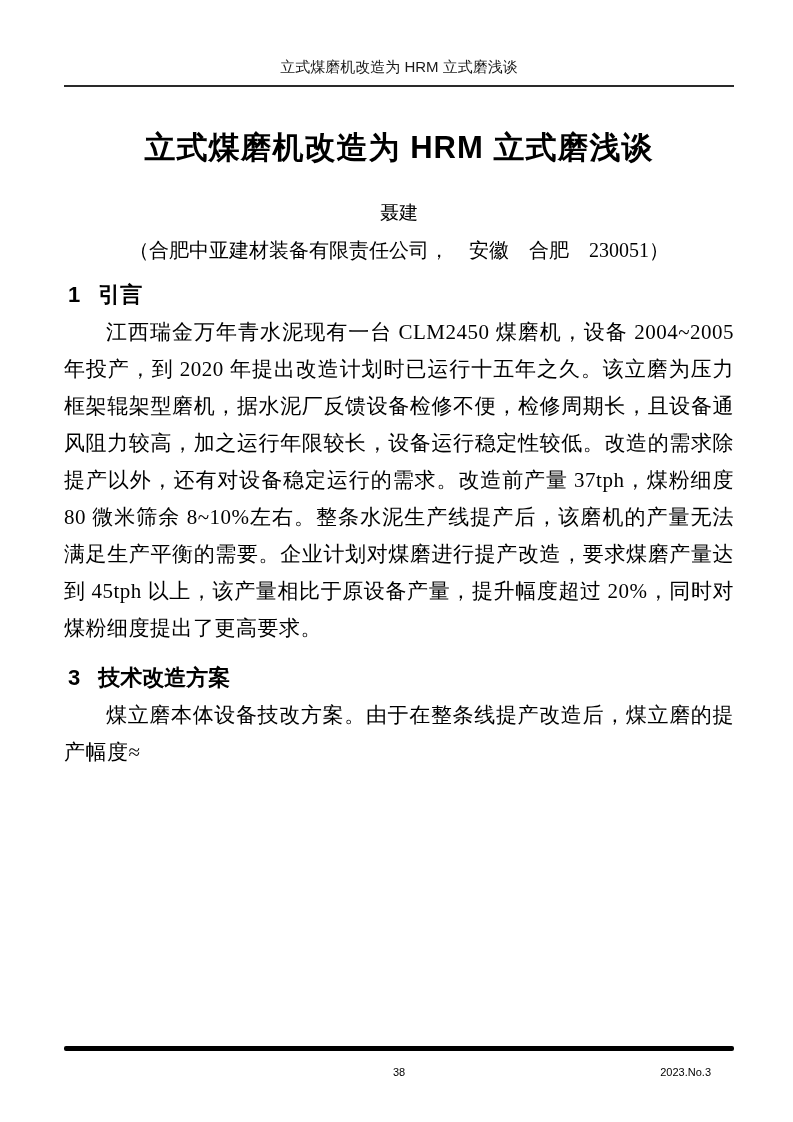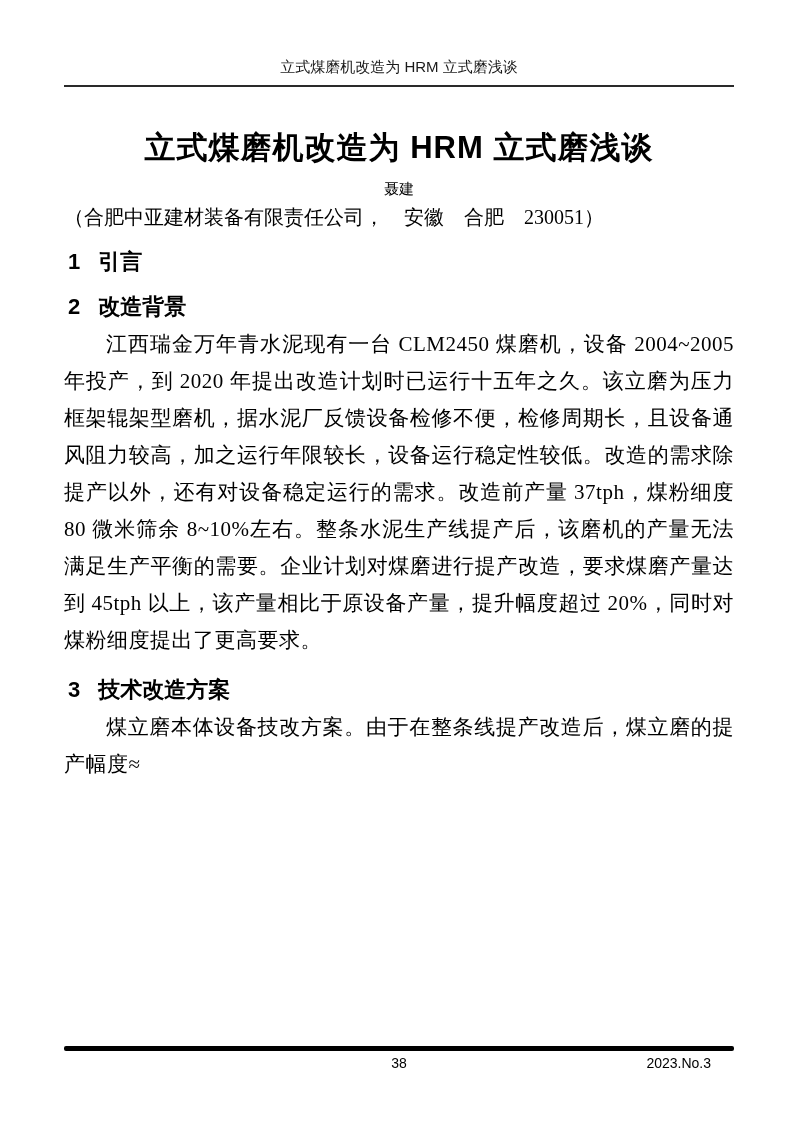--- a/index.html
+++ b/index.html
@@ -41,27 +41,28 @@
   .article-title {
     margin: 40px 0 0 0;
     text-align: center;
     font-size: 31px;
     line-height: 42px;
     font-weight: bold;
     letter-spacing: 1px;
     font-family: "Liberation Sans", "DejaVu Sans", sans-serif;
   }
   .author {
-    margin-top: 8px;
+    margin-top: 32px;
     text-align: center;
-    font-size: 15px;
+    font-size: 19px;
     line-height: 24px;
   }
   .affiliation {
-    margin-top: 3px;
+    margin-top: 12px;
+    text-align: center;
     font-size: 20px;
     line-height: 27px;
   }
   
   .section-heading {
     margin: 16px 0 5px 4px;
     font-size: 22px;
     line-height: 29px;
     font-weight: bold;
     font-family: "Liberation Sans", "DejaVu Sans", sans-serif;
@@ -85,23 +86,23 @@
     right: 59px;
     top: 1046px;
   }
   .footer-rule {
     height: 5px;
     background: #000000;
     border-radius: 2px;
   }
   .footer-row {
     position: relative;
-    margin-top: 4px;
+    margin-top: 13px;
     height: 18px;
-    font-size: 14px;
+    font-size: 11px;
     line-height: 16px;
     font-family: "Liberation Sans", "DejaVu Sans", sans-serif;
   }
   .page-number {
     display: block;
     text-align: center;
   }
   .issue {
     position: absolute;
     right: 23px;
@@ -126,23 +127,20 @@
 
       <div class="affiliation">（合肥中亚建材装备有限责任公司，　安徽　合肥　230051）</div>
 
       <section>
         <h2 class="section-heading">
           <span class="sec-num">1</span><span>引言</span>
         </h2>
       </section>
 
       <section>
-        <h2 class="section-heading">
-          <span class="sec-num">2</span><span>改造背景</span>
-        </h2>
         <p class="para">江西瑞金万年青水泥现有一台 CLM2450 煤磨机，设备 2004~2005 年投产，到 2020 年提出改造计划时已运行十五年之久。该立磨为压力框架辊架型磨机，据水泥厂反馈设备检修不便，检修周期长，且设备通风阻力较高，加之运行年限较长，设备运行稳定性较低。改造的需求除提产以外，还有对设备稳定运行的需求。改造前产量 37tph，煤粉细度 80 微米筛余 8~10%左右。整条水泥生产线提产后，该磨机的产量无法满足生产平衡的需要。企业计划对煤磨进行提产改造，要求煤磨产量达到 45tph 以上，该产量相比于原设备产量，提升幅度超过 20%，同时对煤粉细度提出了更高要求。</p>
       </section>
 
       <section>
         <h2 class="section-heading">
           <span class="sec-num">3</span><span>技术改造方案</span>
         </h2>
         <p class="para">煤立磨本体设备技改方案。由于在整条线提产改造后，煤立磨的提产幅度≈</p>
       </section>
     </main>

